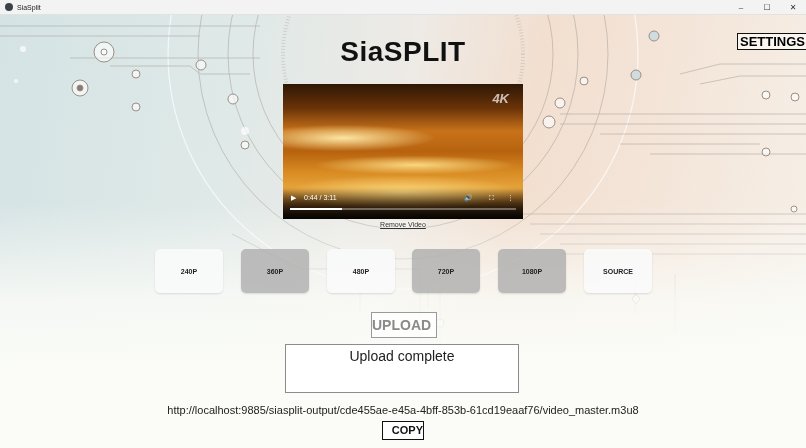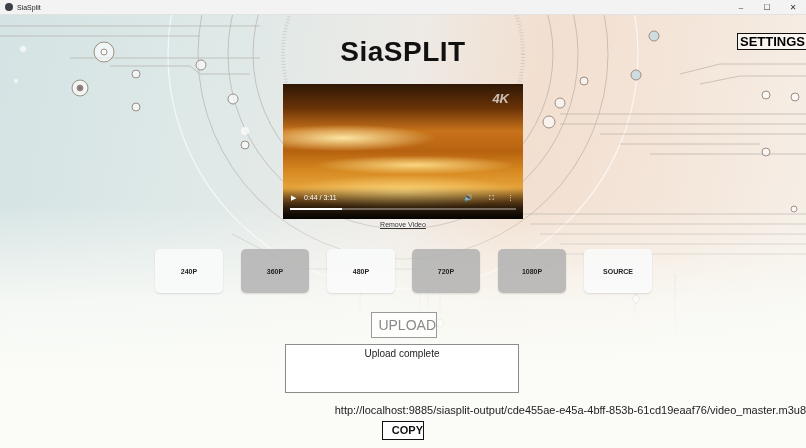--- a/index.html
+++ b/index.html
@@ -30,23 +30,23 @@
   .video .vol { right:50px; bottom:17px; cursor:pointer; }
   .video .fs { right:29px; bottom:17px; cursor:pointer; }
   .video .more { right:9px; bottom:17px; cursor:pointer; }
   .video .progress { position:absolute; left:7px; right:7px; bottom:9px; height:2px; background:rgba(255,255,255,0.35); cursor:pointer; }
   .video .progress .fill { position:absolute; left:0; top:0; bottom:0; width:23%; background:#fff; }
   .remove-link { position:absolute; left:0; width:806px; top:207px; text-align:center; font-size:7px; color:#333; text-decoration:underline; z-index:3; }
   .remove-link span { cursor:pointer; background:rgba(255,255,255,0.3); }
   .res-btn { position:absolute; top:235px; width:68px; height:44px; border-radius:5px; display:flex; align-items:center; justify-content:center; font-size:7px; font-weight:bold; color:#222; z-index:3; cursor:pointer; box-shadow:0 1px 2px rgba(0,0,0,0.12); }
   .res-btn.light { background:rgba(248,250,250,0.92); }
   .res-btn.dark { background:rgba(175,175,175,0.82); }
-  .upload-btn { position:absolute; left:371px; top:298px; width:64px; height:24px; line-height:24px; text-align:right; font-size:14px; font-weight:normal; color:#8a8a8a; border:1px solid #9a9a9a; background:rgba(255,255,255,0.75); z-index:3; cursor:pointer; }
-  .status-box { position:absolute; left:285px; top:330px; width:234px; height:49px; background:#fff; border:1px solid #8c8c8c; font-size:10px; color:#222; text-align:center; padding-top:3px; box-sizing:border-box; z-index:3; }
-  .url-text { position:absolute; left:0; width:806px; top:390px; text-align:right; font-size:11px; color:#222; z-index:3; }
+  .upload-btn { position:absolute; left:371px; top:298px; width:64px; height:24px; line-height:24px; text-align:left; font-size:14px; font-weight:bold; color:#8a8a8a; border:1px solid #9a9a9a; background:rgba(255,255,255,0.75); z-index:3; cursor:pointer; }
+  .status-box { position:absolute; left:285px; top:330px; width:234px; height:49px; background:#fff; border:1px solid #8c8c8c; font-size:14px; color:#222; text-align:center; padding-top:3px; box-sizing:border-box; z-index:3; }
+  .url-text { position:absolute; left:0; width:806px; top:390px; text-align:center; font-size:11px; color:#222; z-index:3; }
   .copy-btn { position:absolute; left:382px; top:407px; width:40px; height:17px; line-height:17px; text-align:right; font-size:11px; font-weight:bold; color:#111; border:1.5px solid #111; background:#fff; z-index:3; cursor:pointer; }
 </style>
 </head>
 <body>
 
 <div class="titlebar">
   <span class="app-icon"></span>
   <span>SiaSplit</span>
   <div class="win-ctrls">
     <span class="wc">–</span>

